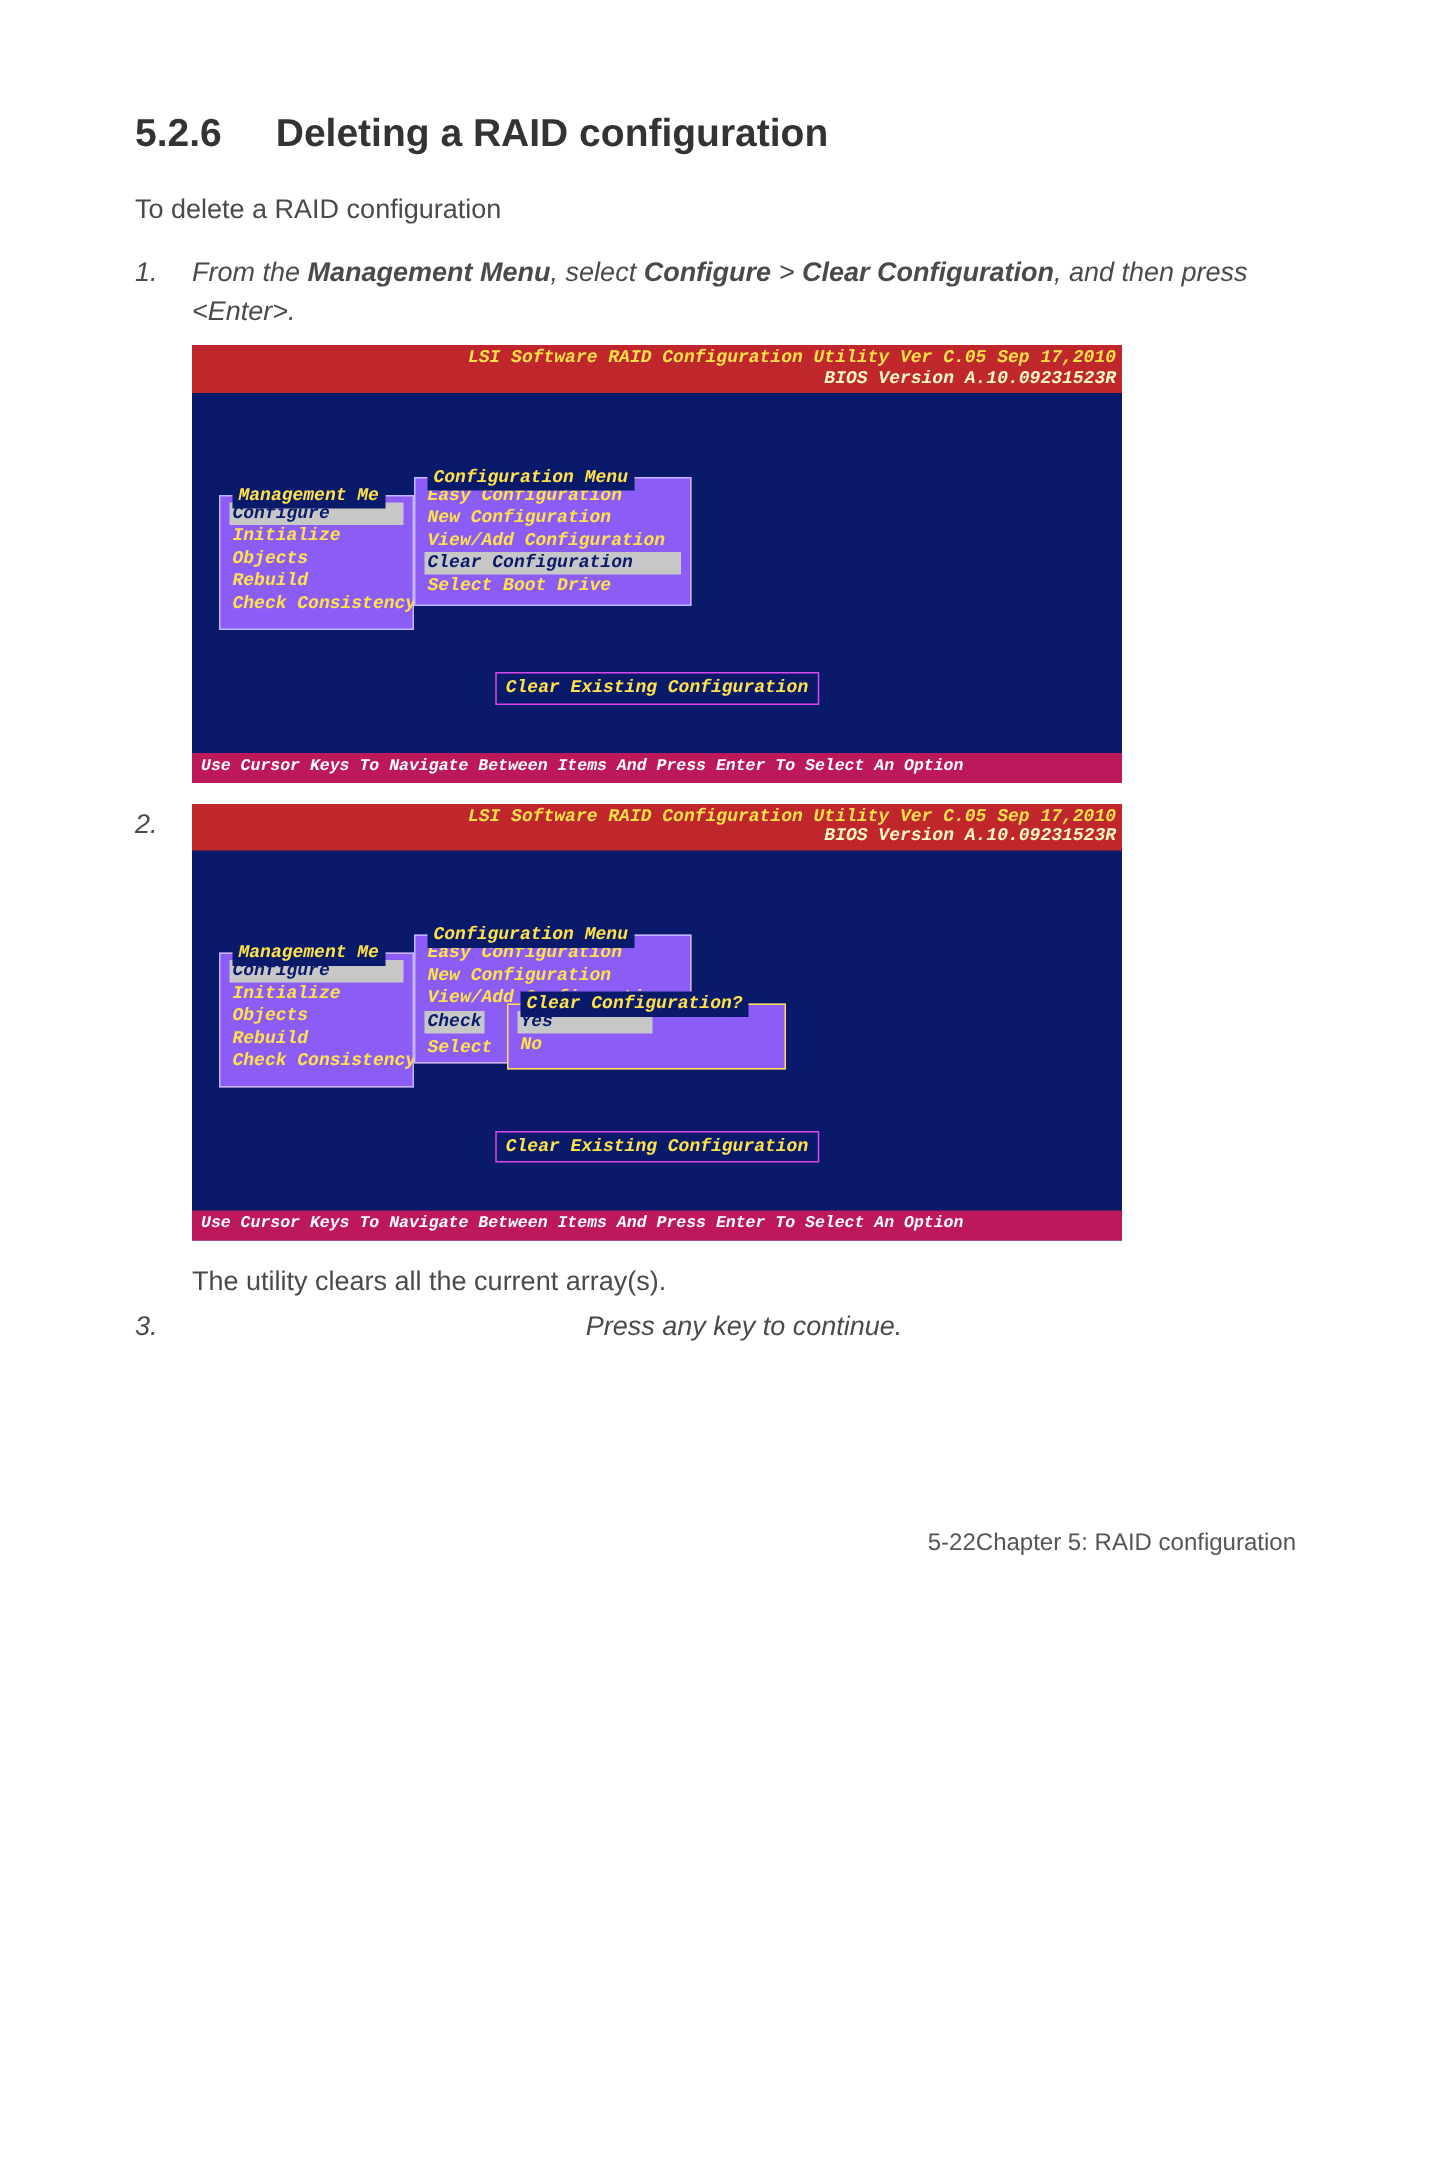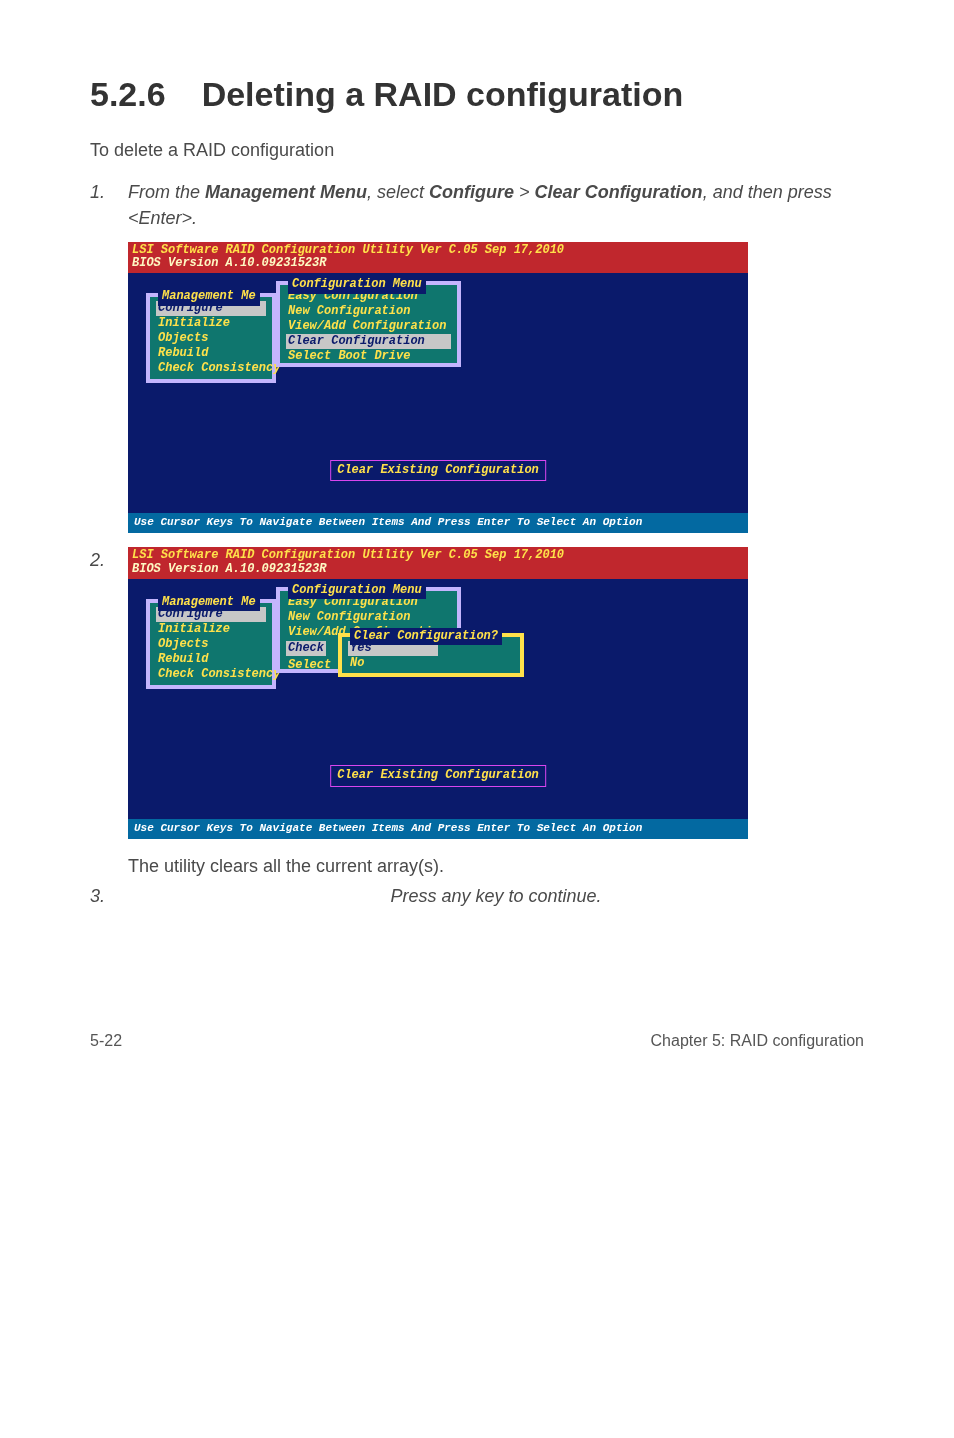--- a/index.html
+++ b/index.html
@@ -6,21 +6,21 @@
   body {
     margin: 0;
     font-family: Arial, Helvetica, sans-serif;
     background: #fff;
     color: #333;
     width: 954px;
     padding: 70px 90px 40px 90px;
     line-height: 1.45;
   }
   h2 {
-    font-size: 34px;
+    font-size: 26px;
     font-weight: bold;
     color: #333;
     margin: 0 0 18px 0;
   }
   .section-num {
     display: inline-block;
     margin-right: 36px;
   }
   .intro {
     font-size: 18px;
@@ -58,36 +58,37 @@
     font-size: 12px;
     color: #ffffff;
     background: #0a1a6b; 
     width: 620px;
     margin: 6px 0 14px 0;
     position: relative;
   }
   .bios .titlebar {
     background: #c0272d;
     color: #ffe14a;
-    text-align: left;
+    text-align: right;
     padding: 2px 4px;
     font-weight: bold;
     line-height: 1.15;
   }
   .bios .titlebar .line2 { color: #fef9c3; }
   .bios .body {
     position: relative;
     height: 240px;
     padding: 6px 10px;
   }
   .bios-box {
     position: absolute;
-    border: 4px solid #c4b5fd;
+    border: 1px solid #c4b5fd;
     padding: 4px 6px;
-    background: #0f766e;
+    background: #8b5cf6;
+    margin-top: 48px;
   }
   .bios-box .box-title {
     position: absolute;
     top: -9px;
     left: 8px;
     background: #0a1a6b;
     padding: 0 4px;
     color: #ffe14a;
     font-weight: bold;
     font-size: 12px;
@@ -109,36 +110,36 @@
     left: 50%;
     transform: translateX(-50%);
     bottom: 32px;
     border: 1px solid #d946ef;
     padding: 1px 6px;
     color: #ffe14a;
     font-weight: bold;
     white-space: nowrap;
   }
   .bios .footer {
-    background: #0369a1;
+    background: #be185d;
     color: #ffffff;
     font-weight: bold;
     padding: 2px 6px;
     font-size: 11px;
   }
 
   .note {
     font-size: 18px;
     color: #4a4a4a;
     margin: 6px 0 4px 38px;
   }
 
   .page-footer {
     display: flex;
-    justify-content: space-between;
+    justify-content: flex-end;
     font-size: 16px;
     color: #555;
     margin-top: 120px;
   }
 </style>
 </head>
 <body>
 
 <h2>
   <span class="section-num">5.2.6</span><span>Deleting a RAID configuration</span>

